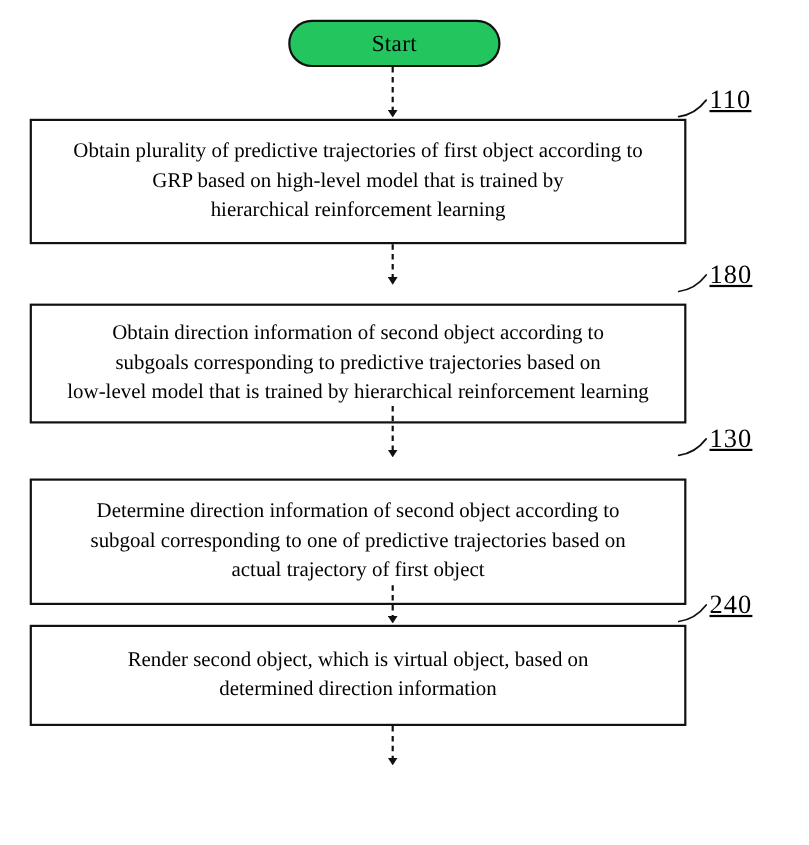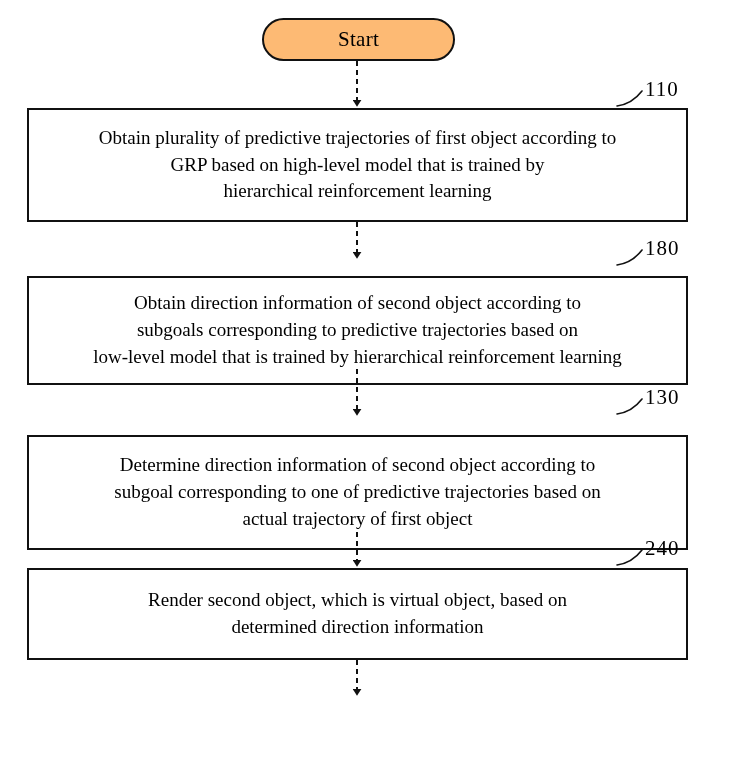--- a/index.html
+++ b/index.html
@@ -22,21 +22,21 @@
     top: 0;
     width: 735px;
     height: 768px;
   }
 
   
   .terminator {
     position: absolute;
     border: 2px solid #111111;
     border-radius: 999px;
-    background: #fdba74;
+    background: #22c55e;
     display: flex;
     align-items: center;
     justify-content: center;
     box-sizing: border-box;
   }
   .terminator .term-label {
     font-size: 21px;
     line-height: 1.1;
     letter-spacing: 0.3px;
     white-space: nowrap;
@@ -52,21 +52,21 @@
     left: 262px;
     top: 697px;
     width: 193px;
     height: 51px;
   }
 
   
   .process-box {
     position: absolute;
     left: 27px;
-    width: 661px;
+    width: 597px;
     border: 2px solid #111111;
     background: #ffffff;
     box-sizing: border-box;
     display: flex;
     align-items: center;
     justify-content: center;
     padding: 20px 14px;
   }
   .process-box .box-text {
     font-size: 19px;
@@ -76,24 +76,25 @@
   }
 
   #process-box-110 { top: 108px;  height: 114px; }
   #process-box-120 { top: 276px;  height: 109px; }
   #process-box-130 { top: 417px;  height: 115px; margin-top: 18px; }
   #process-box-140 { top: 568px;  height: 92px;  }
 
   
   .ref-num {
     position: absolute;
-    font-size: 21px;
+    font-size: 24px;
     line-height: 1;
     letter-spacing: 1px;
     white-space: nowrap;
+    text-decoration: underline;
   }
   #ref-110 { left: 645px; top: 79px; }
   #ref-120 { left: 645px; top: 238px; }
   #ref-130 { left: 645px; top: 387px; }
   #ref-140 { left: 645px; top: 538px; }
 
   
   #connector-layer {
     position: absolute;
     left: 0;

